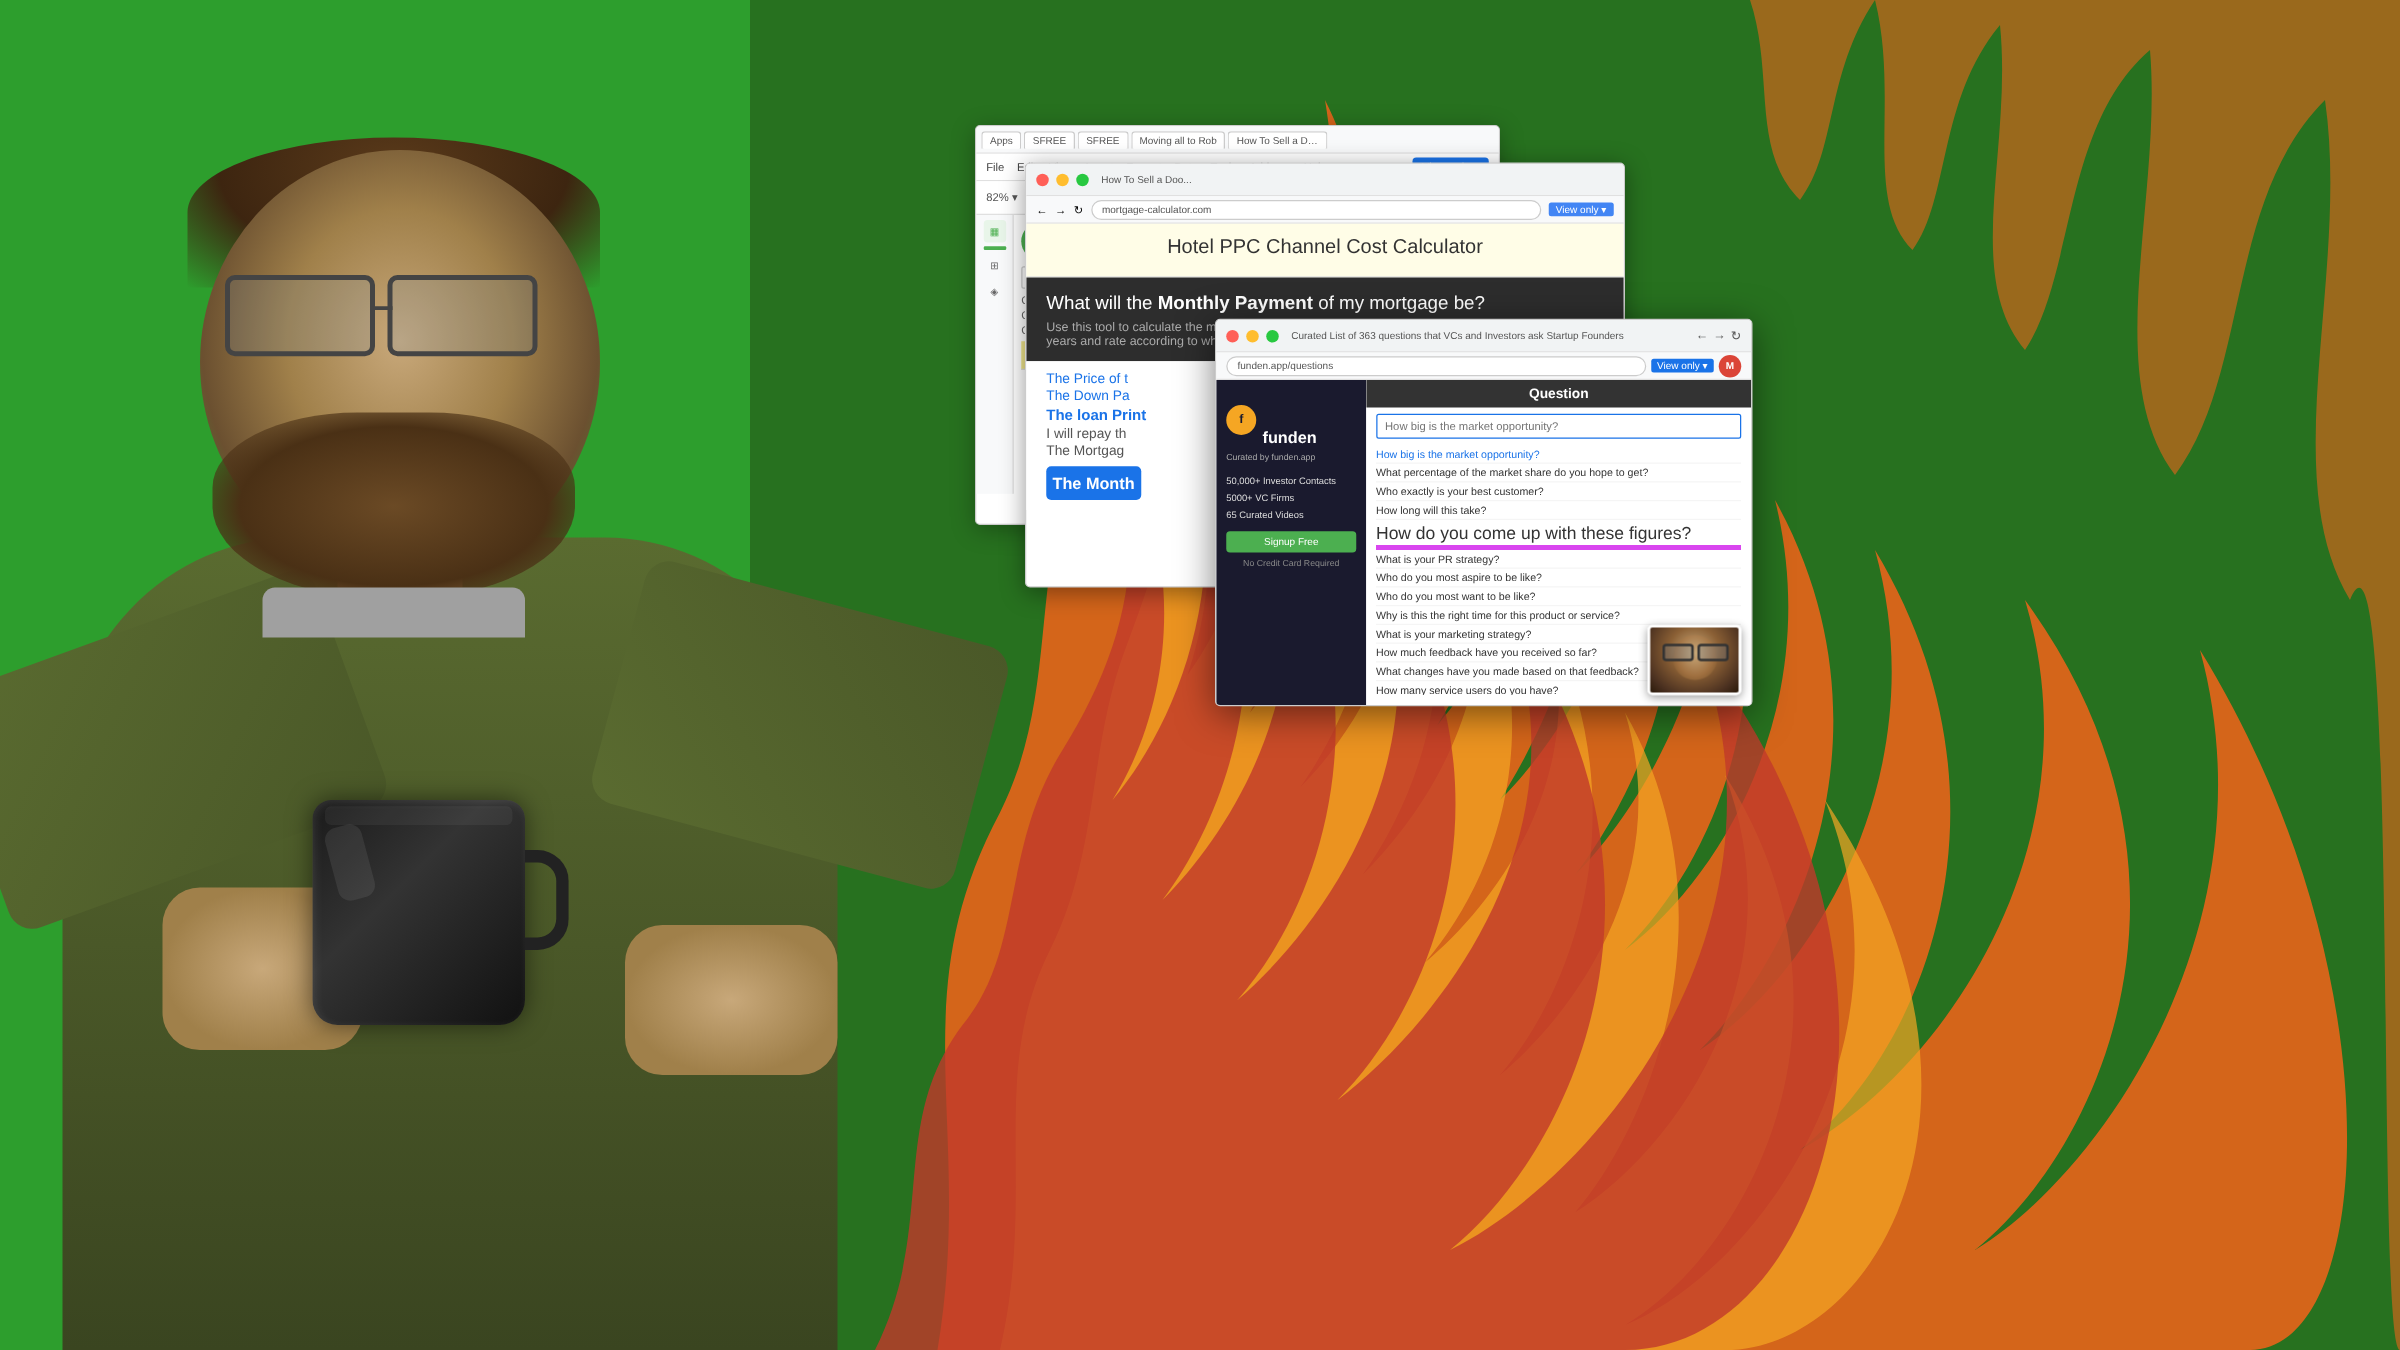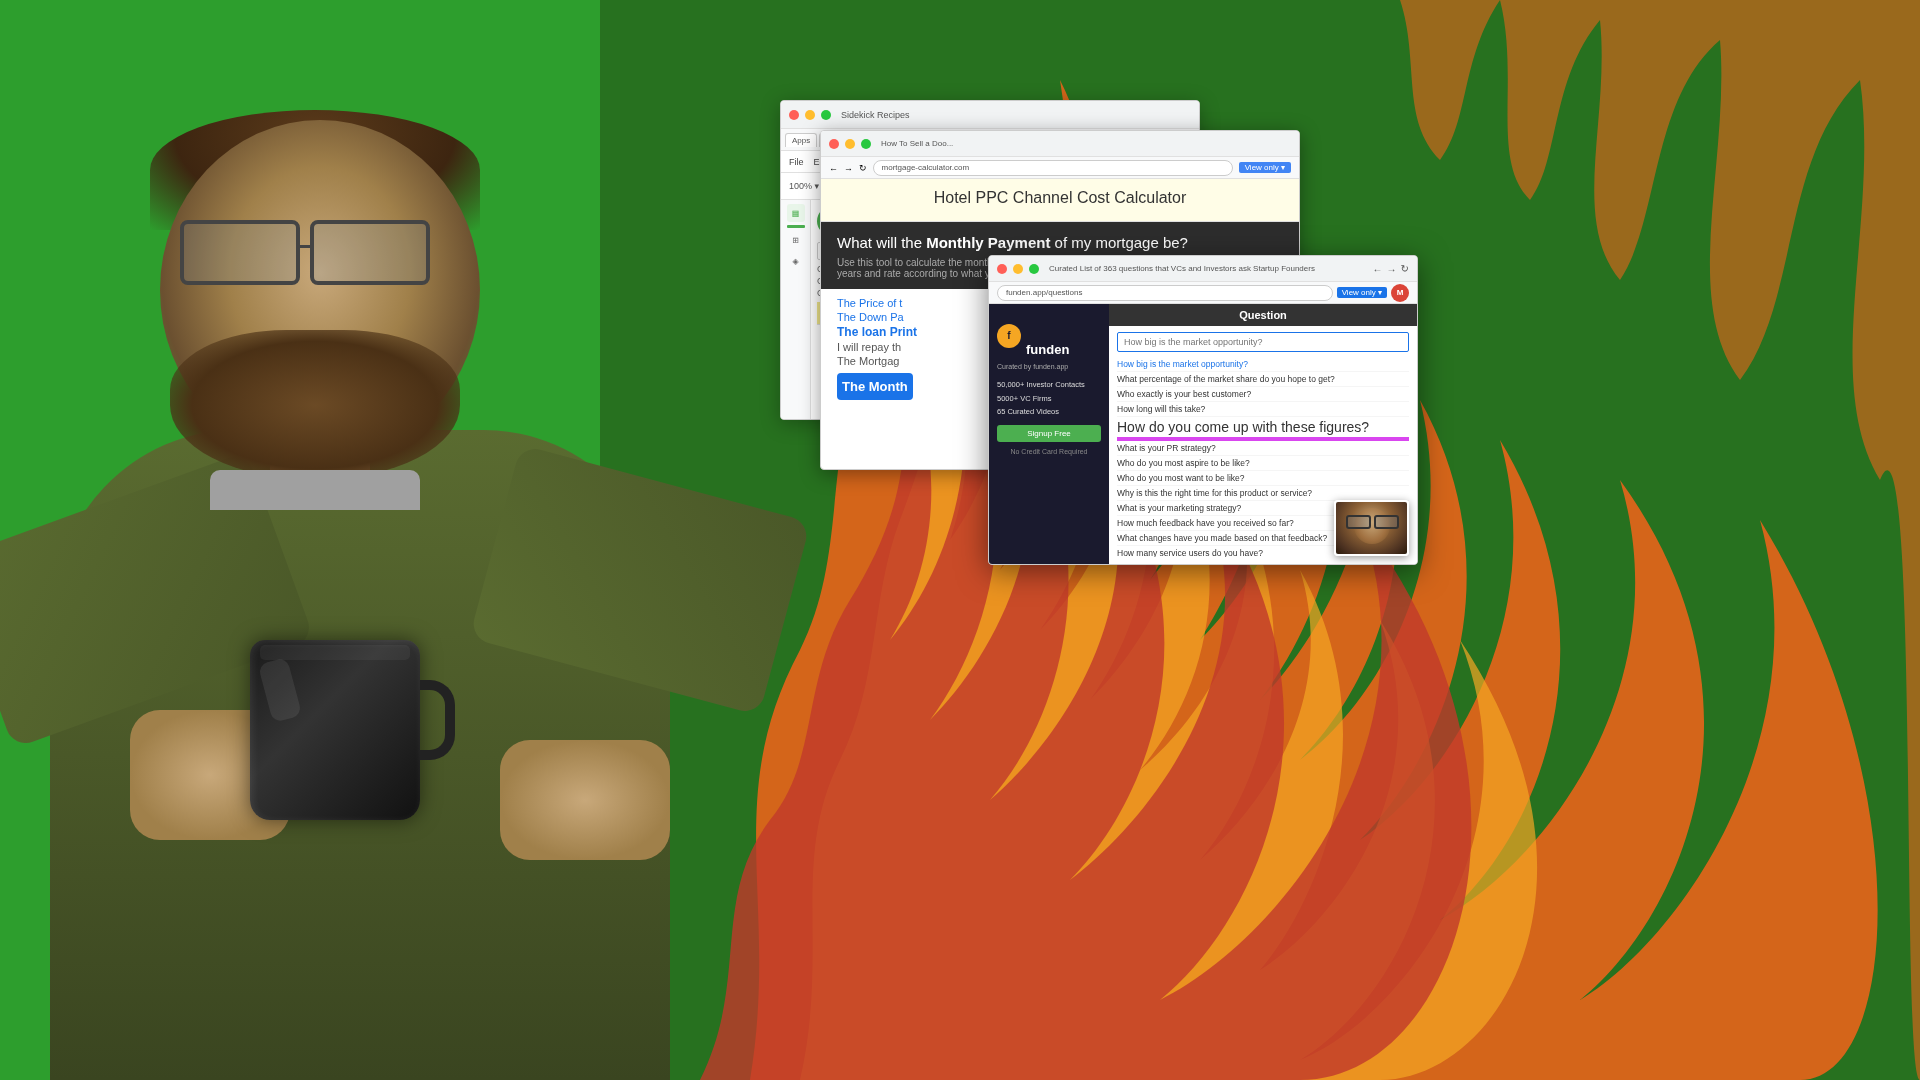--- a/index.html
+++ b/index.html
@@ -227,26 +227,20 @@
 
     <div style="position:absolute; top:5px; left:10px; width:150px; height:15px; background:rgba(255,255,255,0.05); border-radius:5px;"></div>
 
     <div style="position:absolute; top:20px; left:15px; width:30px; height:60px; background:rgba(255,255,255,0.08); border-radius:10px; transform:rotate(-15deg);"></div>
   </div>
 </div>
 
 <div class="windows-container">
 
   <div class="window-sheets">
-    <div class="window-titlebar">
-      <div class="window-dot dot-red"></div>
-      <div class="window-dot dot-yellow"></div>
-      <div class="window-dot dot-green"></div>
-      <span style="font-size:9px; color:#555; margin-left:4px;">Sidekick Recipes</span>
-    </div>
 
     <div class="window-tabs">
       <div class="tab-item">Apps</div>
       <div class="tab-item">SFREE</div>
       <div class="tab-item">SFREE</div>
       <div class="tab-item">Moving all to Rob</div>
       <div class="tab-item">How To Sell a Doo...</div>
     </div>
 
     <div class="sheets-toolbar">
@@ -256,21 +250,21 @@
       <span style="cursor:pointer">Insert</span>
       <span style="cursor:pointer">Format</span>
       <span style="cursor:pointer">Data</span>
       <span style="cursor:pointer">Tools</span>
       <span style="cursor:pointer">Add-ons</span>
       <span style="cursor:pointer">Help</span>
       <button style="background:#1a73e8;color:white;border:none;padding:3px 8px;border-radius:3px;font-size:9px;margin-left:auto;">View only ▾</button>
     </div>
 
     <div style="display:flex; align-items:center; padding:2px 8px; gap:6px; border-bottom:1px solid #e0e0e0; font-size:9px; background:#fff;">
-      <span style="font-size:9px; color:#555;">100% ▾</span>
+      <span style="font-size:9px; color:#555;">82% ▾</span>
       <span style="cursor:pointer; border:1px solid #ccc; padding:1px 4px; border-radius:2px; font-size:9px;">$</span>
       <span style="cursor:pointer; font-size:9px;">%</span>
       <div style="width:1px; height:12px; background:#ccc;"></div>
       <button style="background:#4caf50;color:white;border:none;padding:2px 6px;border-radius:2px;font-size:9px;">View only ▾</button>
       <div style="margin-left:auto; display:flex; gap:4px; align-items:center;">
         <button style="background:#4285f4;color:white;border:none;padding:2px 8px;border-radius:3px;font-size:9px;">Share</button>
         <div style="width:22px;height:22px;background:#e91e63;border-radius:50%;display:flex;align-items:center;justify-content:center;color:white;font-size:10px;font-weight:bold;">M</div>
       </div>
     </div>
 
@@ -344,21 +338,21 @@
     <div style="padding:8px 16px; background:#fff;">
       <div style="font-size:11px; color:#1a73e8; margin-bottom:2px;">The Price of t</div>
       <div style="font-size:11px; color:#1a73e8; margin-bottom:2px;">The Down Pa</div>
       <div style="font-size:12px; color:#1a73e8; margin-bottom:2px; font-weight:600;">The loan Print</div>
       <div style="font-size:11px; color:#555; margin-bottom:2px;">I will repay th</div>
       <div style="font-size:11px; color:#555; margin-bottom:6px;">The Mortgag</div>
       <div style="background:#1a73e8; color:white; padding:6px 5px; border-radius:4px; font-size:13px; font-weight:bold; display:inline-block;">The Month</div>
     </div>
   </div>
 
-  <div class="window-funden" style="position:absolute; top:155px; left:208px; width:430px; height:310px; z-index:30; box-shadow:0 6px 30px rgba(0,0,0,0.5);">
+  <div class="window-funden" style="position:absolute; top:155px; left:192px; width:430px; height:310px; z-index:30; box-shadow:0 6px 30px rgba(0,0,0,0.5);">
 
     <div class="funden-titlebar">
       <div style="width:10px;height:10px;border-radius:50%;background:#ff5f57;"></div>
       <div style="width:10px;height:10px;border-radius:50%;background:#ffbd2e;"></div>
       <div style="width:10px;height:10px;border-radius:50%;background:#28c840;"></div>
       <span style="font-size:8px; color:#555; margin-left:4px; flex:1; overflow:hidden; text-overflow:ellipsis; white-space:nowrap;">Curated List of 363 questions that VCs and Investors ask Startup Founders</span>
 
       <div style="display:flex; gap:4px; align-items:center;">
         <span style="font-size:10px; cursor:pointer;">←</span>
         <span style="font-size:10px; cursor:pointer;">→</span>

